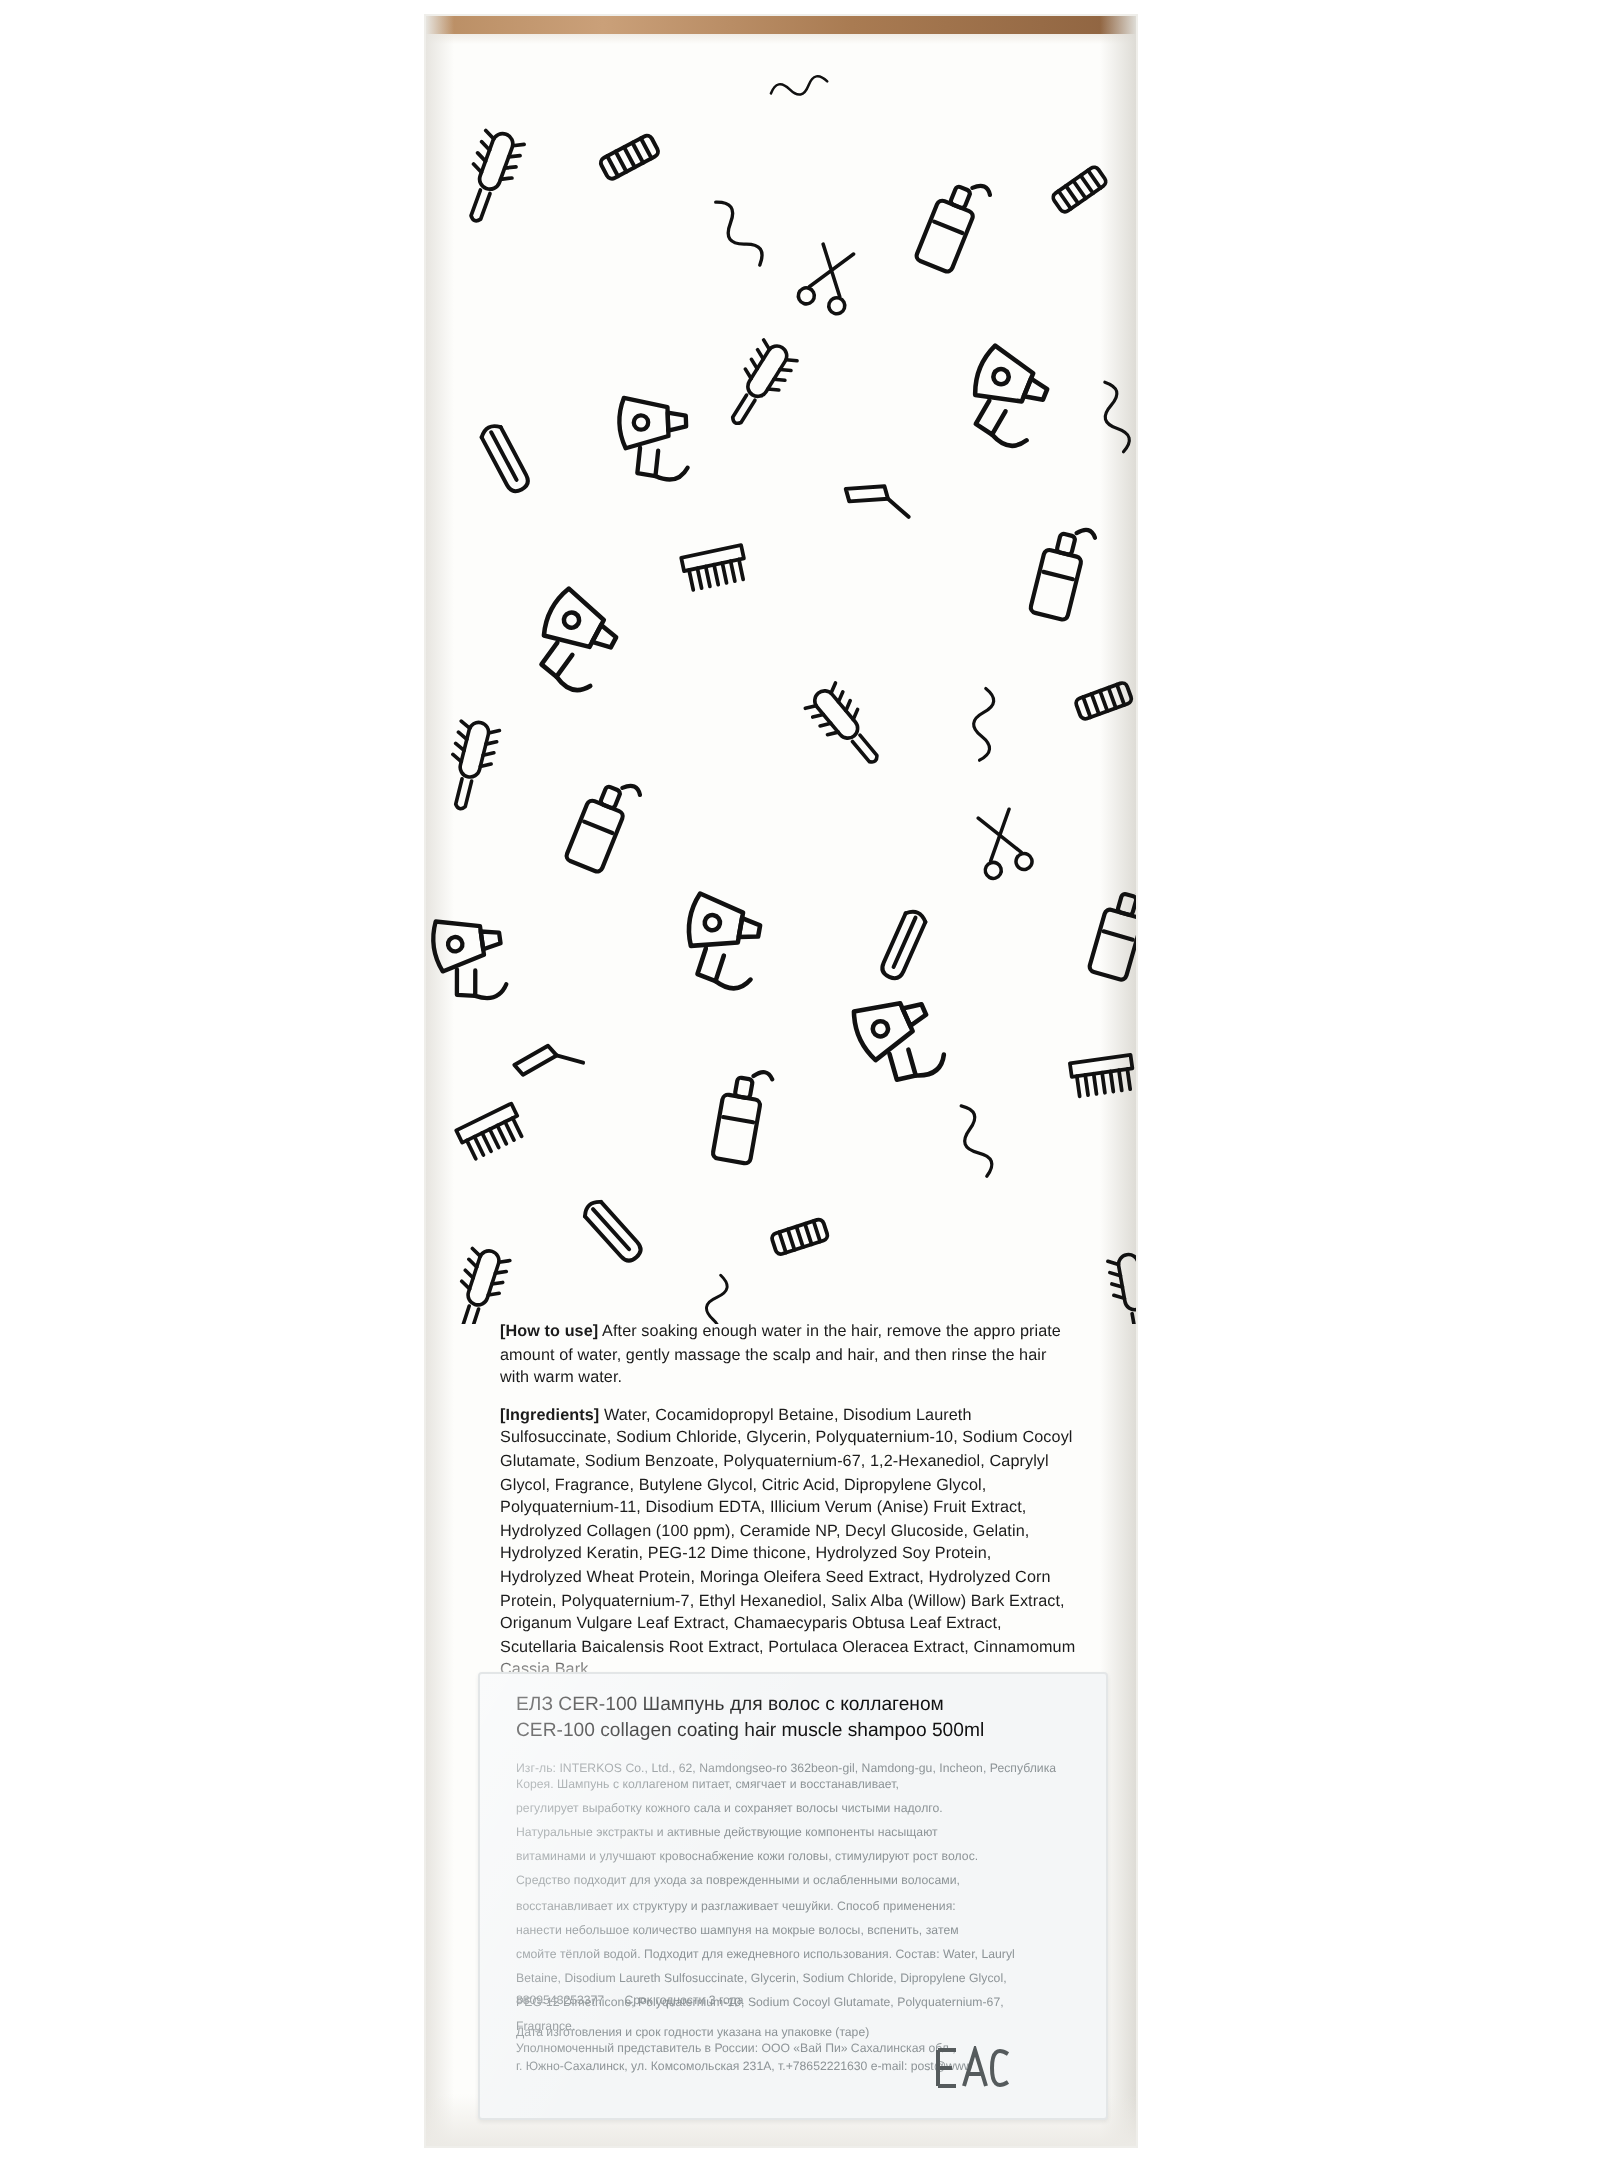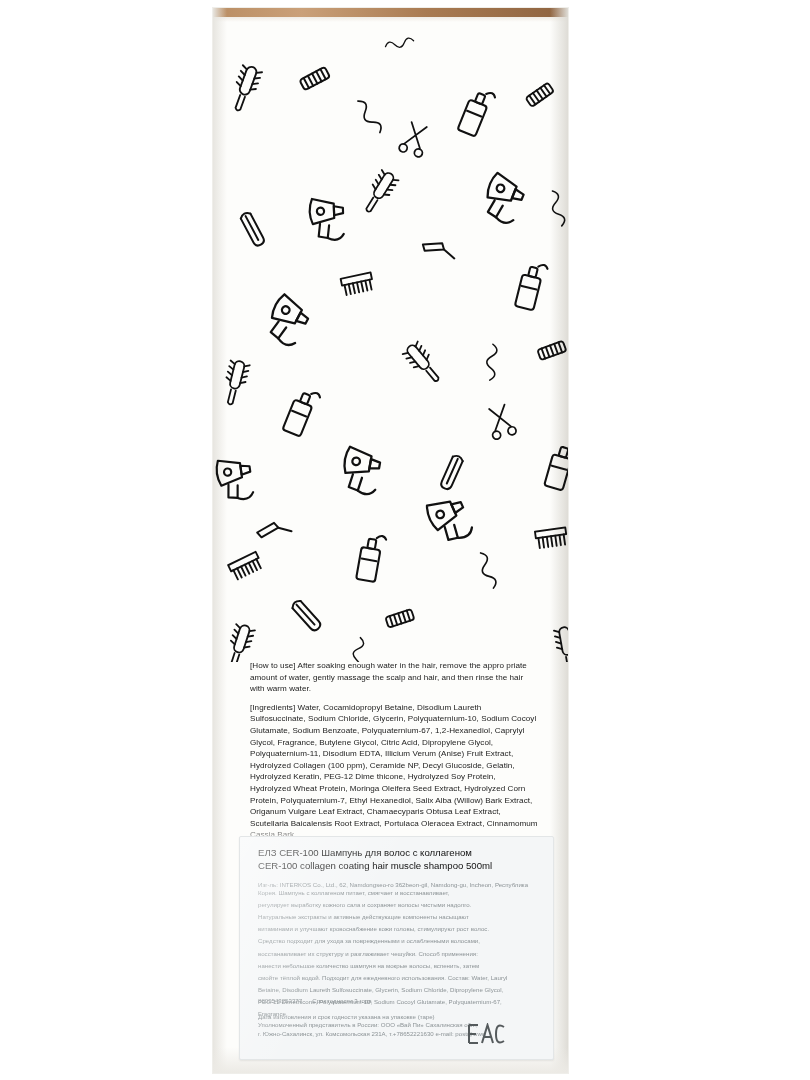--- a/index.html
+++ b/index.html
@@ -93,21 +93,21 @@
     position: absolute;
     left: 37px;
     top: 652px;
     width: 288px;
     color: #1b1b1b;
     font-size: 8.1px;
     line-height: 11.6px;
     letter-spacing: 0.05px;
   }
   #english-text .para { margin-bottom: 7px; }
-  #english-text .tag { font-weight: normal; }
+  #english-text .tag { font-weight: bold; }
   #ingredients-para { position: relative; }
   
   #ing-fade {
     position: absolute;
     left: 0; right: 0; bottom: 0;
     height: 16px;
     background: linear-gradient(to bottom, rgba(253,253,251,0), rgba(253,253,251,0.85));
     pointer-events: none;
   }
 

